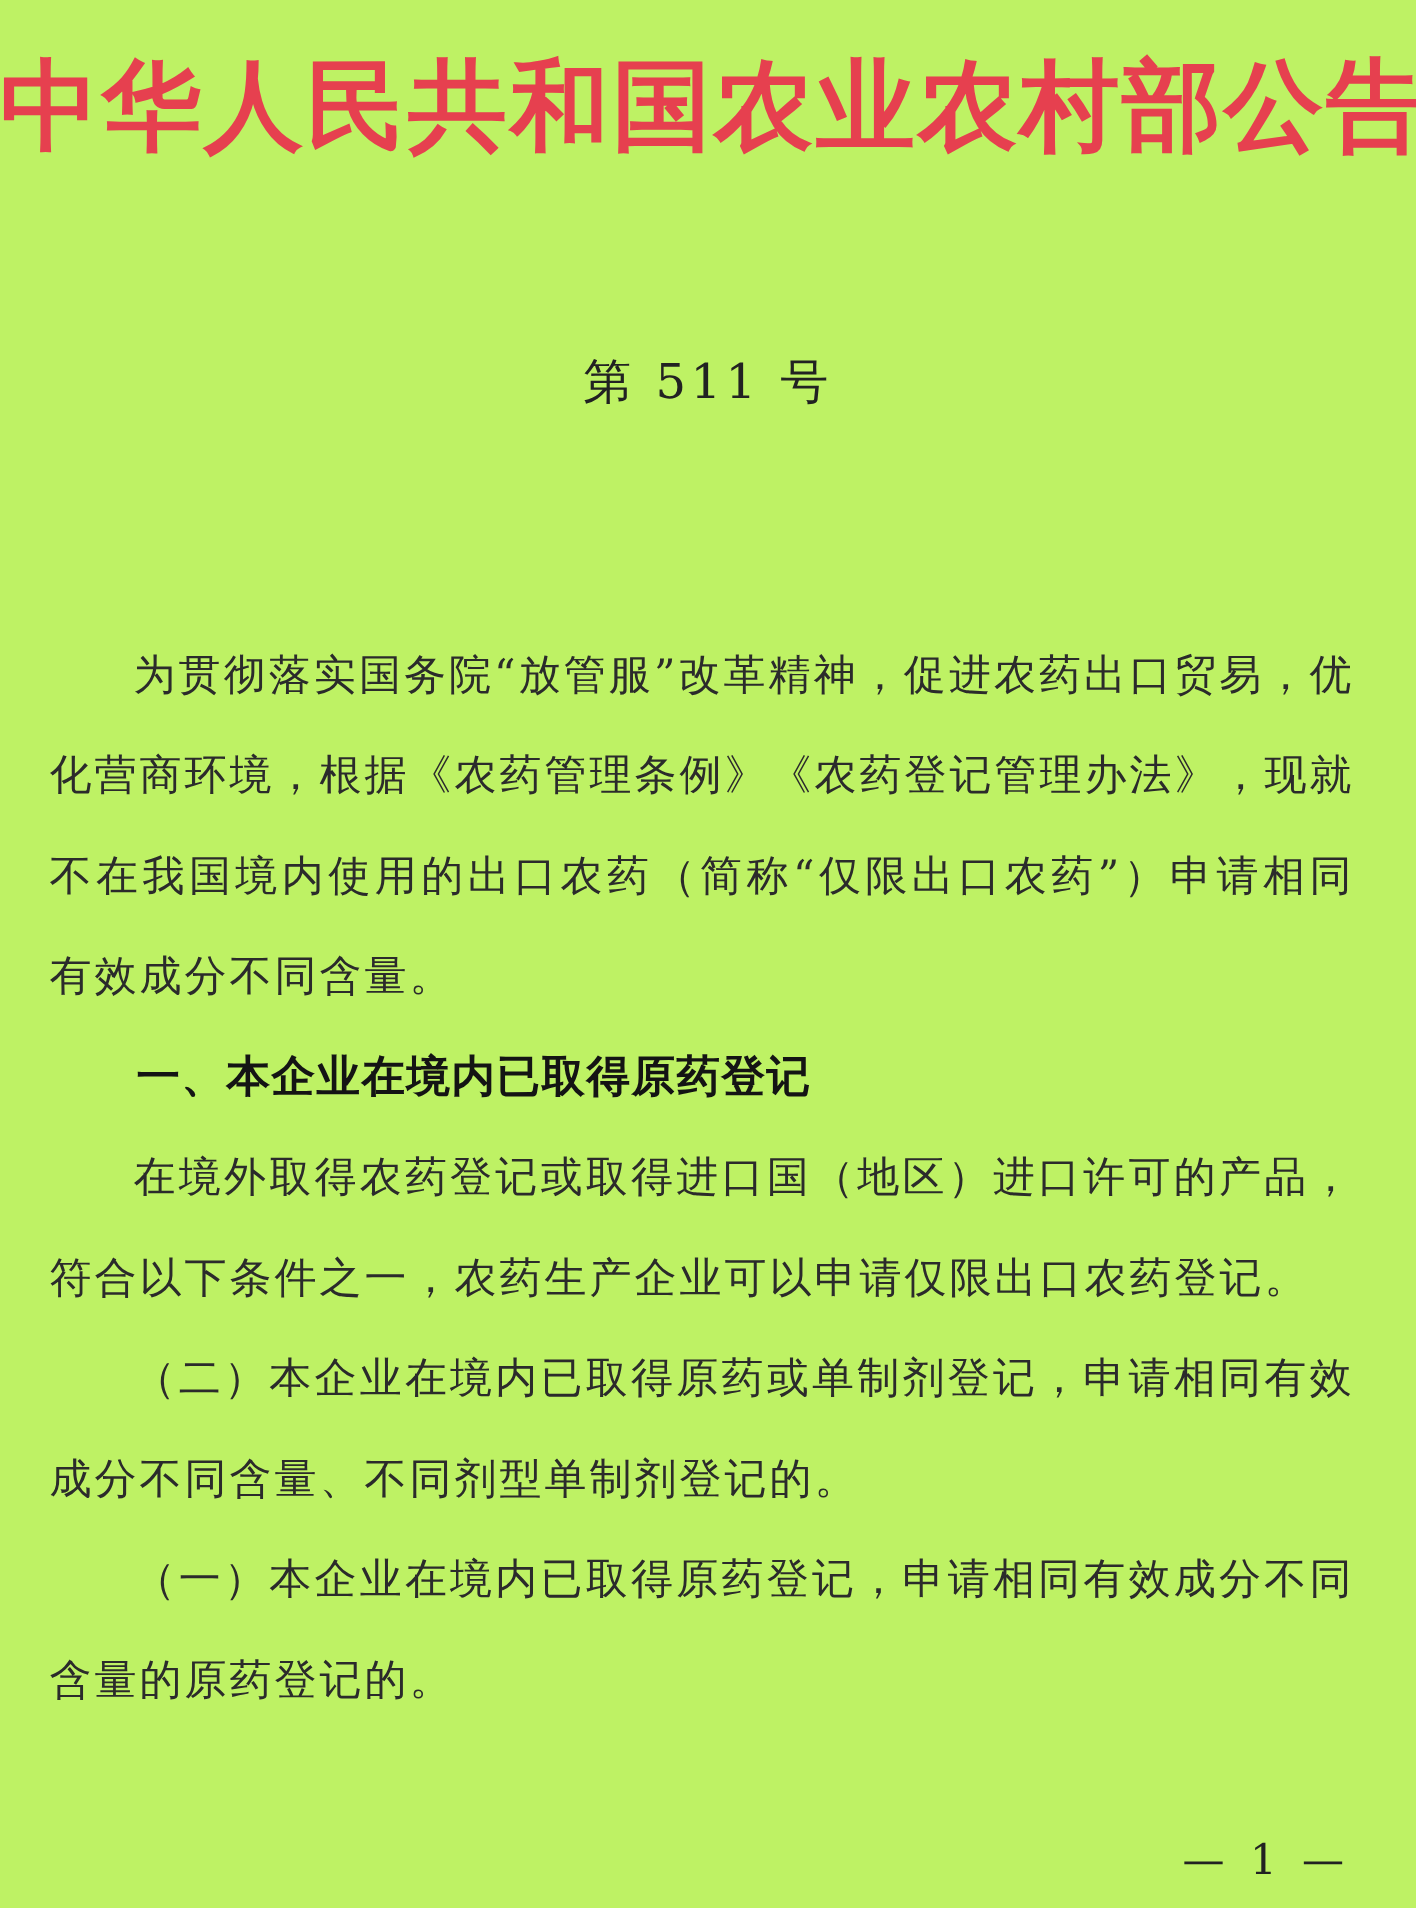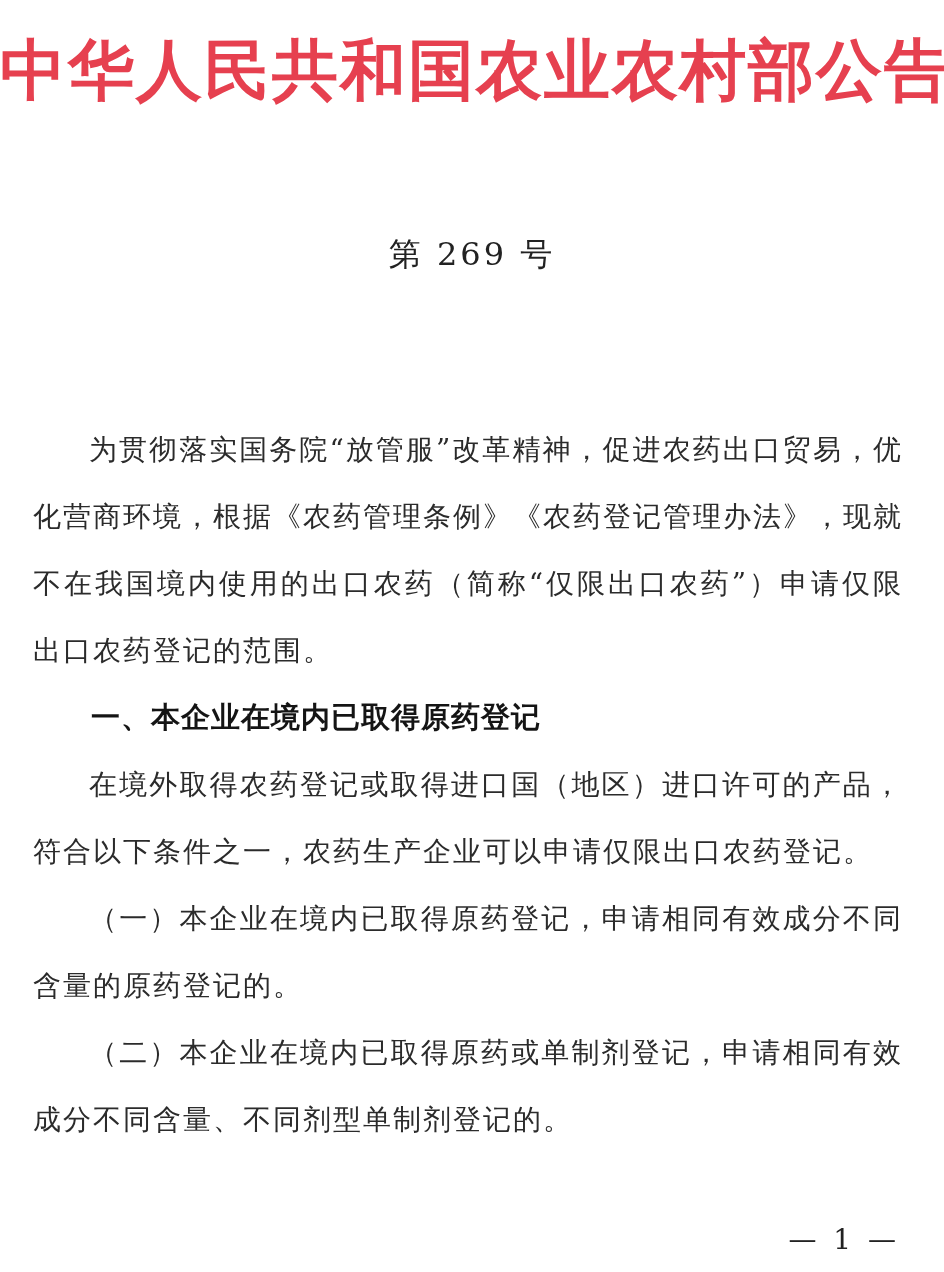--- a/index.html
+++ b/index.html
@@ -5,21 +5,21 @@
   html, body {
     margin: 0;
     padding: 0;
     background: #888;
   }
   .page {
     position: relative;
     width: 944px;
     height: 1272px;
     margin: 0 auto;
-    background: #ffffff;
+    background: #bef264;
     overflow: hidden;
     font-family: "DejaVu Serif", "Liberation Serif", serif;
   }
   .doc-title {
     margin: 0;
     padding-top: 32px;
     text-align: center;
     font-size: 66px;
     line-height: 76px;
     font-weight: bold;
@@ -67,32 +67,32 @@
     white-space: nowrap;
   }
 </style>
 </head>
 <body>
 
 <div class="page">
 
   <h1 class="doc-title" style="color: rgb(230, 64, 79);">中华人民共和国农业农村部公告</h1>
 
-  <div class="doc-number">第 269 号</div>
+  <div class="doc-number">第 511 号</div>
 
   <div class="doc-body">
 
-    <p class="para">为贯彻落实国务院“放管服”改革精神，促进农药出口贸易，优化营商环境，根据《农药管理条例》《农药登记管理办法》，现就不在我国境内使用的出口农药（简称“仅限出口农药”）申请仅限出口农药登记的范围。</p>
+    <p class="para">为贯彻落实国务院“放管服”改革精神，促进农药出口贸易，优化营商环境，根据《农药管理条例》《农药登记管理办法》，现就不在我国境内使用的出口农药（简称“仅限出口农药”）申请相同有效成分不同含量。</p>
 
     <p class="para section-heading">一、本企业在境内已取得原药登记</p>
 
     <p class="para">在境外取得农药登记或取得进口国（地区）进口许可的产品，符合以下条件之一，农药生产企业可以申请仅限出口农药登记。</p>
 
+    <p class="para">（二）本企业在境内已取得原药或单制剂登记，申请相同有效成分不同含量、不同剂型单制剂登记的。</p>
+
     <p class="para">（一）本企业在境内已取得原药登记，申请相同有效成分不同含量的原药登记的。</p>
-
-    <p class="para">（二）本企业在境内已取得原药或单制剂登记，申请相同有效成分不同含量、不同剂型单制剂登记的。</p>
 
 
   </div>
 
   <div class="page-number">— 1 —</div>
 
 </div>
 
 </body></html>

